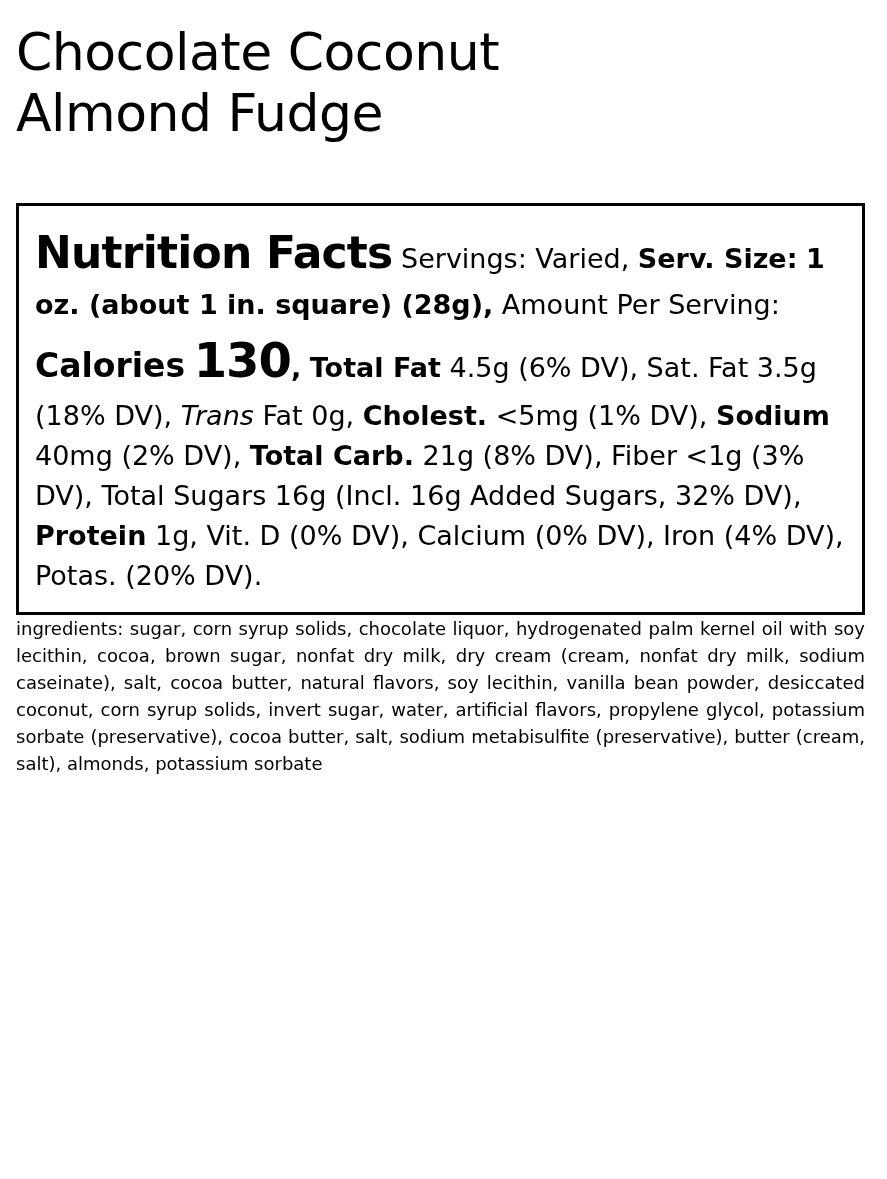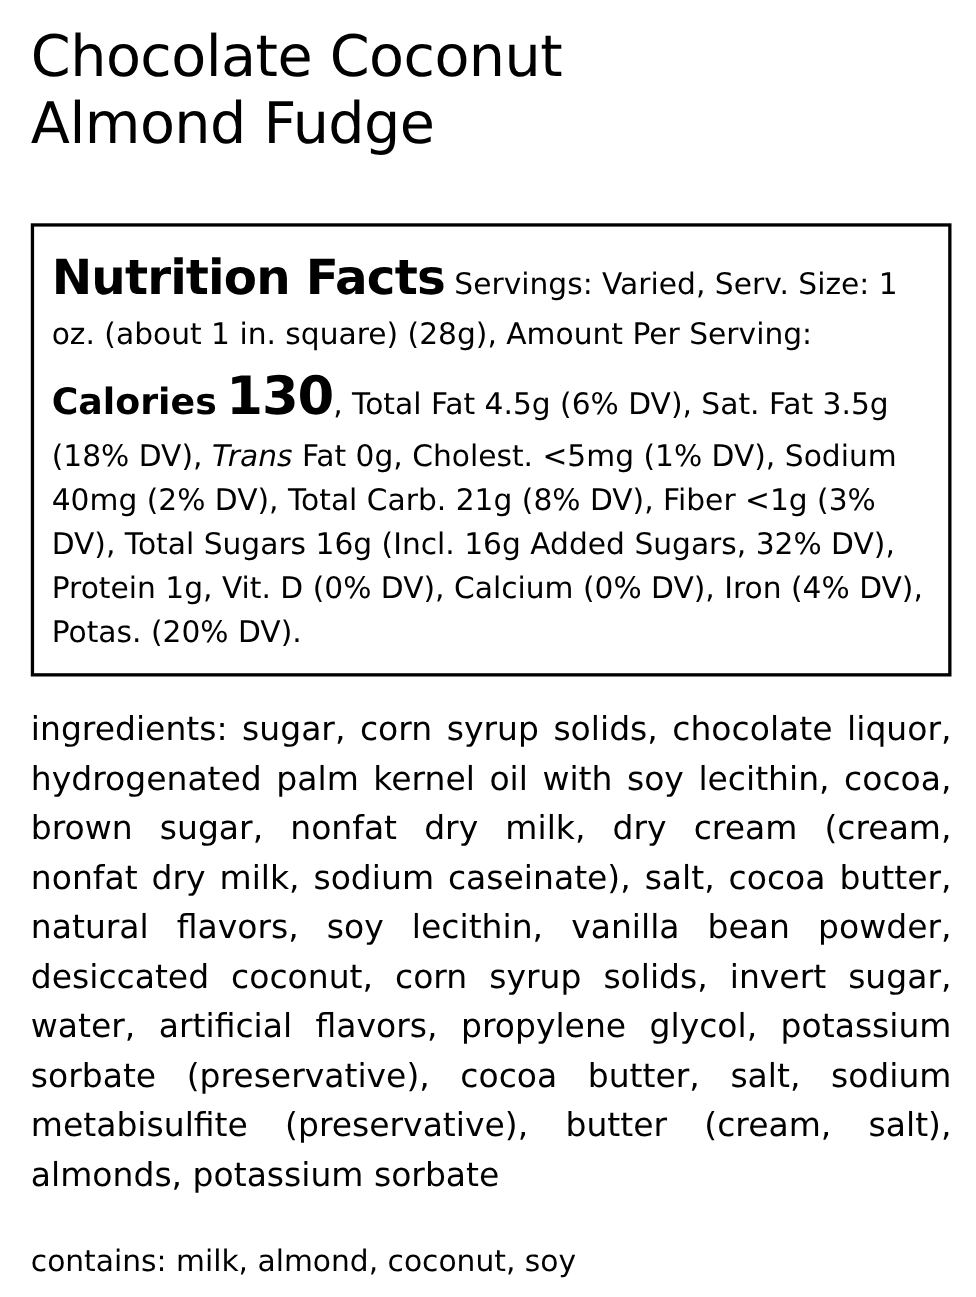--- a/index.html
+++ b/index.html
@@ -11,21 +11,21 @@
     width: 887px;
     height: 1179px;
     font-family: "DejaVu Sans", sans-serif;
     color: #000000;
     -webkit-font-smoothing: antialiased;
   }
   .page {
     width: 887px;
     height: 1179px;
     box-sizing: border-box;
-    padding: 22px 22px 0 28px;
+    padding: 22px 22px 0 16px;
     position: relative;
   }
   
   .product-title {
     font-size: 52px;
     line-height: 1.18;
     font-weight: 400;
     letter-spacing: -0.5px;
     margin: 0;
     max-width: 640px;
@@ -40,36 +40,35 @@
   .nf-body {
     font-size: 27px;
     line-height: 1.48;
     text-align: left;
   }
   .nf-title {
     font-size: 44px;
     font-weight: bold;
     letter-spacing: -0.8px;
   }
-  .nf-strong { font-weight: normal; }
+  .nf-strong { font-weight: bold; }
   .nf-italic { font-style: italic; }
   .nf-calories-label {
     font-size: 33px;
     font-weight: bold;
     text-align: center;
   }
   .nf-calories-value {
     font-size: 48px;
     font-weight: bold;
     letter-spacing: -1px;
   }
   
   .ingredients {
-    margin-top: 26px;
-    font-size: 30px;
+    font-size: 18px;
     line-height: 1.5;
     text-align: justify;
     text-justify: inter-word;
   }
   .contains {
     margin-top: 36px;
     font-size: 27px;
     line-height: 1.5;
   }
 </style>
@@ -81,15 +80,14 @@
   <h1 class="product-title">Chocolate Coconut Almond Fudge</h1>
 
   <div class="nutrition-panel">
     <div class="nf-body">
       <span class="nf-title">Nutrition Facts</span><span> </span><span>Servings: Varied,</span><span> </span><span class="nf-strong">Serv. Size:</span><span> </span><span class="nf-strong">1 oz. (about 1 in. square) (28g),</span><span> </span><span>Amount Per Serving:</span><span> </span><span class="nf-calories-label">Calories</span><span> </span><span class="nf-calories-value">130</span><span class="nf-strong">,</span><span> </span><span class="nf-strong">Total Fat</span><span> </span><span>4.5g (6% DV),</span><span> </span><span>Sat. Fat 3.5g (18% DV),</span><span> </span><span class="nf-italic">Trans</span><span> </span><span>Fat 0g,</span><span> </span><span class="nf-strong">Cholest.</span><span> </span><span>&lt;5mg (1% DV),</span><span> </span><span class="nf-strong">Sodium</span><span> </span><span>40mg (2% DV),</span><span> </span><span class="nf-strong">Total Carb.</span><span> </span><span>21g (8% DV),</span><span> </span><span>Fiber &lt;1g (3% DV),</span><span> </span><span>Total Sugars 16g (Incl. 16g Added Sugars, 32% DV),</span><span> </span><span class="nf-strong">Protein</span><span> </span><span>1g,</span><span> </span><span>Vit. D (0% DV),</span><span> </span><span>Calcium (0% DV),</span><span> </span><span>Iron (4% DV),</span><span> </span><span>Potas. (20% DV).</span>
     </div>
   </div>
 
   <div class="ingredients">ingredients: sugar, corn syrup solids, chocolate liquor, hydrogenated palm kernel oil with soy lecithin, cocoa, brown sugar, nonfat dry milk, dry cream (cream, nonfat dry milk, sodium caseinate), salt, cocoa butter, natural flavors, soy lecithin, vanilla bean powder, desiccated coconut, corn syrup solids, invert sugar, water, artificial flavors, propylene glycol, potassium sorbate (preservative), cocoa butter, salt, sodium metabisulfite (preservative), butter (cream, salt), almonds, potassium sorbate</div>
 
-  <div class="contains">contains: milk, almond, coconut, soy</div>
 
 </div>
 
 </body></html>

